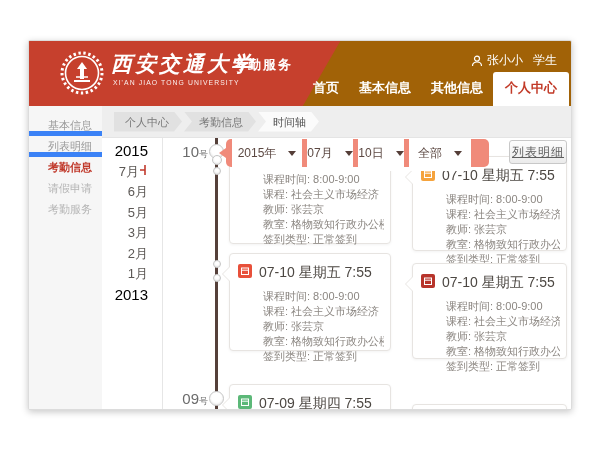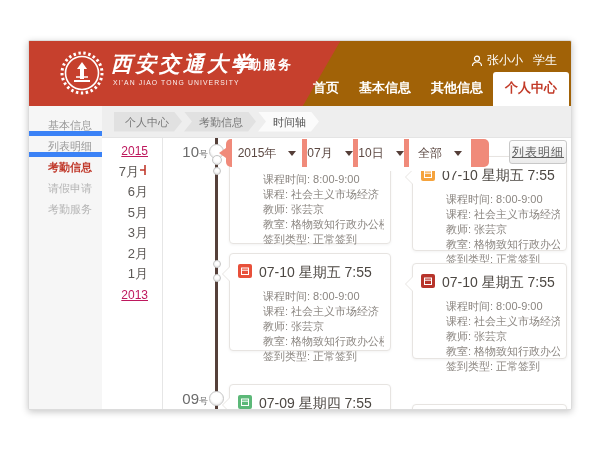--- a/index.html
+++ b/index.html
@@ -46,21 +46,21 @@
            clip-path:polygon(0 0, calc(100% - 8px) 0, 100% 50%, calc(100% - 8px) 100%, 0 100%, 8px 50%); }
   .crumb.first { clip-path:polygon(0 0, calc(100% - 8px) 0, 100% 50%, calc(100% - 8px) 100%, 0 100%); padding-left:11px; }
   .crumb.last { background:#fbfbfb; color:#555; }
 
   
   .main { position:absolute; left:73px; top:97px; right:0; bottom:0; background:#fff; overflow:hidden; }
 
   .years { position:absolute; left:0; top:3px; width:55px; }
   .yrow { height:20.5px; line-height:20.5px; text-align:right; padding-right:9px; color:#5c5855;
           font-size:13px; white-space:nowrap; cursor:default; }
-  .yrow.big { font-size:12px; color:#be185d;text-decoration:underline; }
+  .yrow.big { font-size:15px; color:#000000; }
   .yrow .mk { display:inline-block; vertical-align:middle; margin-left:1px; }
 
   .vdiv { position:absolute; left:60px; top:0; bottom:0; width:1px; background:#e6e6e6; }
 
   .tline { position:absolute; left:113px; top:0; bottom:0; width:3px; background:#55403a; }
   .node { position:absolute; background:#fff; border:1px solid #c4c4c4; border-radius:50%;
           box-shadow:inset 0 -1px 2px rgba(0,0,0,.10); z-index:2; }
 
   .daymark { position:absolute; width:36px; text-align:right; color:#6b6b6b; white-space:nowrap; }
   .daymark .dn { font-size:15px; }

